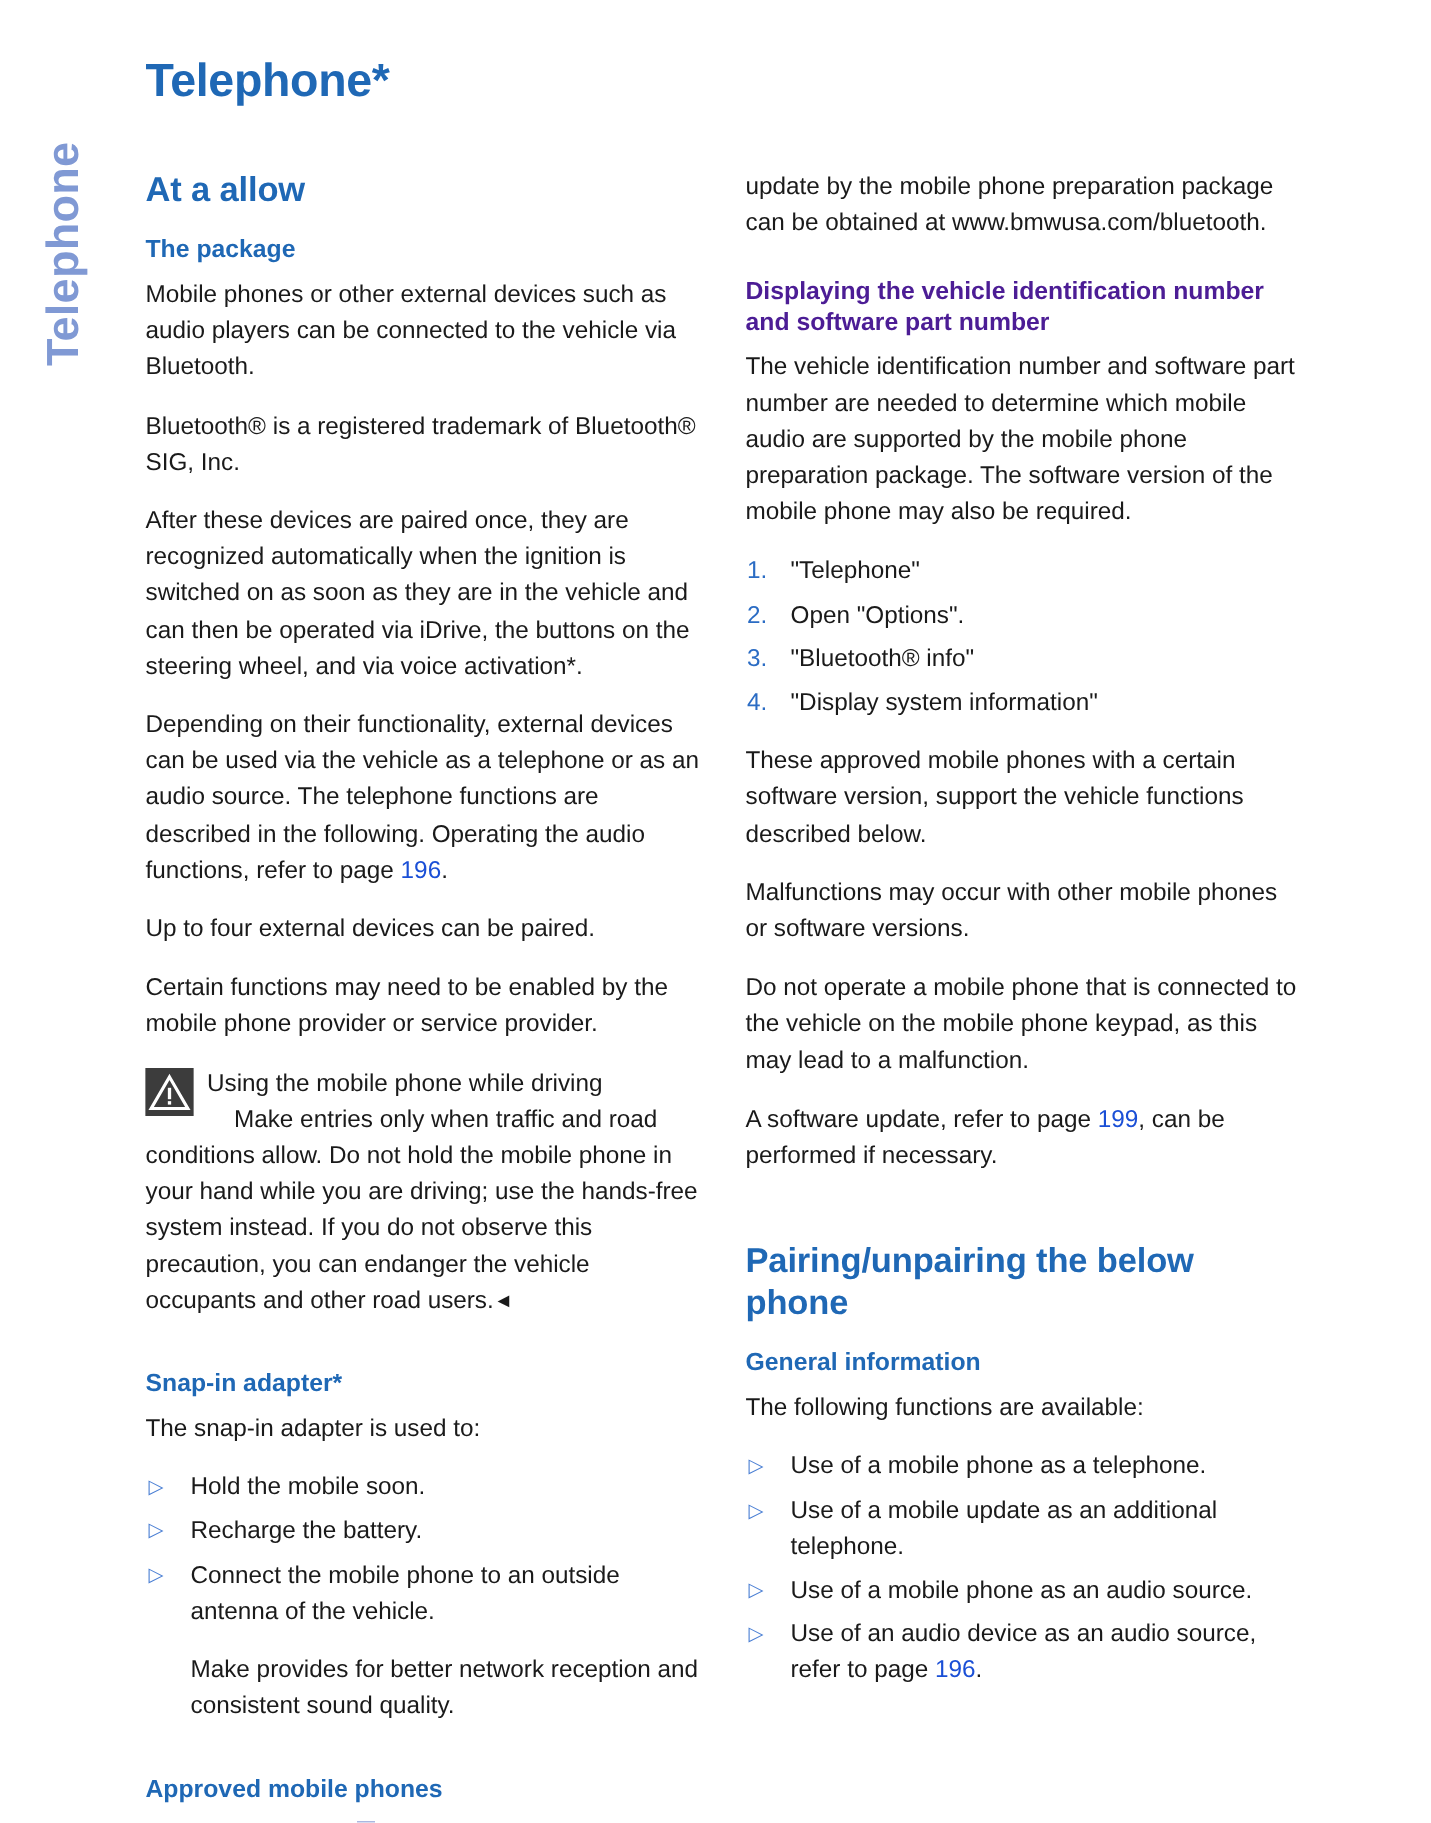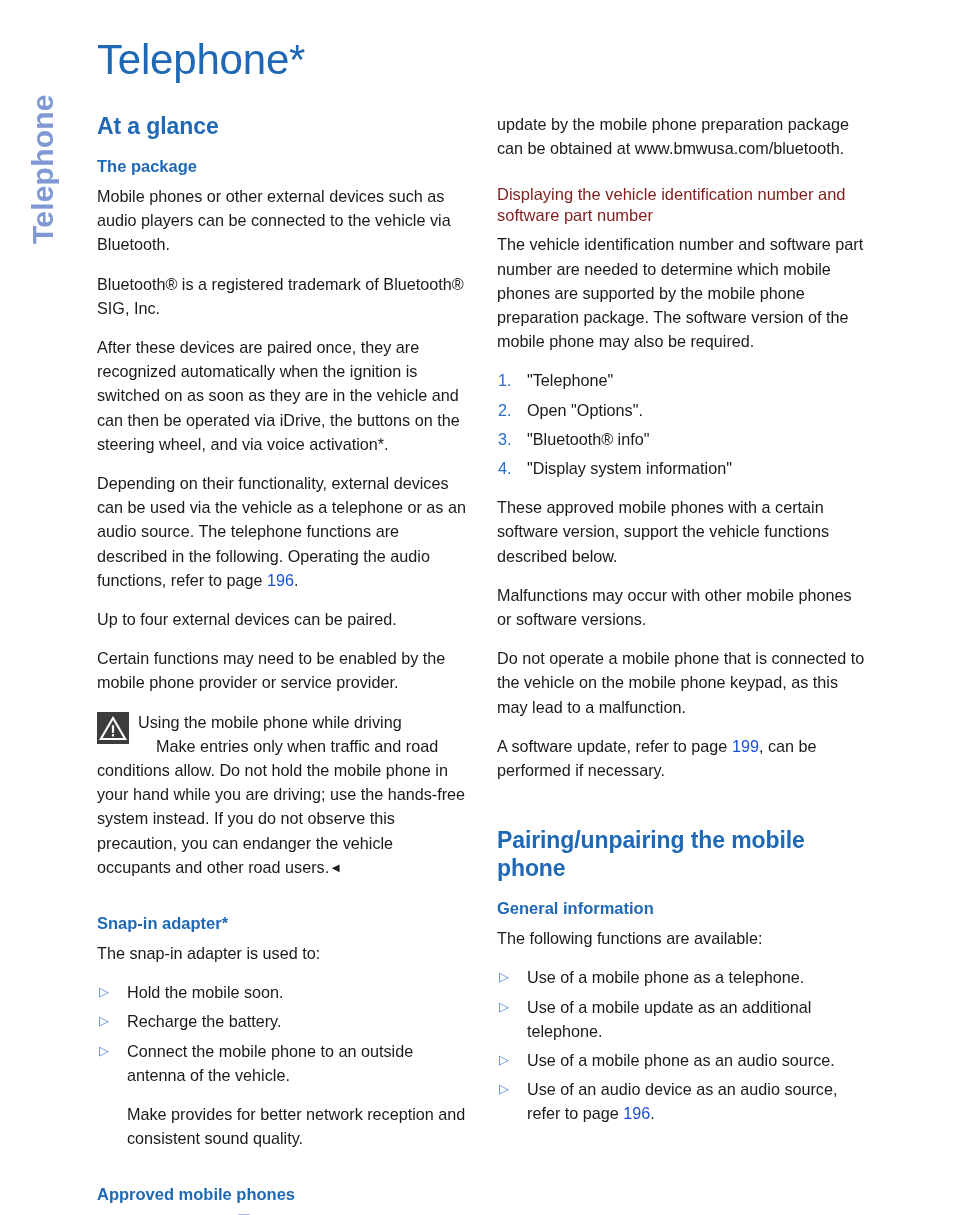--- a/index.html
+++ b/index.html
@@ -37,22 +37,22 @@
     color: #8099d4;
     letter-spacing: 0.2px;
     white-space: nowrap;
   }
 
   
   .page-title {
     position: absolute;
     left: 97px;
     top: 36px;
-    font-size: 42px;
-    font-weight: normal;
+    font-size: 31px;
+    font-weight: bold;
     color: #1f68b5;
     letter-spacing: -0.2px;
   }
 
   
   .columns {
     position: absolute;
     left: 97px;
     top: 112px;
     width: 770px;
@@ -77,22 +77,22 @@
   h3.h-sub {
     margin: 0 0 7px 0;
     font-size: 16.5px;
     font-weight: bold;
     color: #1f68b5;
     line-height: 21px;
   }
   h3.h-sub-light {
     margin: 0 0 6px 0;
     font-size: 16.5px;
-    font-weight: normal;
-    color: #7f1d1d;
+    font-weight: bold;
+    color: #4c1d95;
     line-height: 21px;
   }
 
   
   p.para {
     margin: 0 0 15px 0;
     font-size: 16.2px;
     line-height: 24.2px;
     color: #1a1a1a;
   }
@@ -195,21 +195,21 @@
 <div class="side-tab">
   <div class="side-tab-label">Telephone</div>
 </div>
 
 <div class="page-title">Telephone*</div>
 
 <div class="columns">
 
   <div class="col col-left">
 
-    <h2 class="h-section">At a glance</h2>
+    <h2 class="h-section">At a allow</h2>
 
     <h3 class="h-sub">The package</h3>
 
     <p class="para">Mobile phones or other external devices such as audio players can be connected to the vehicle via Bluetooth.</p>
     <p class="para">Bluetooth® is a registered trademark of Bluetooth® SIG, Inc.</p>
     <p class="para">After these devices are paired once, they are recognized automatically when the ignition is switched on as soon as they are in the vehicle and can then be operated via iDrive, the buttons on the steering wheel, and via voice activation*.</p>
 
     <p class="para"><span>Depending on their functionality, external devices can be used via the vehicle as a telephone or as an audio source. The telephone functions are described in the following. Operating the audio functions, refer to page </span><span class="pg">196</span><span>.</span></p>
 
     <p class="para">Up to four external devices can be paired.</p>
@@ -257,21 +257,21 @@
 
   </div>
 
   <div class="col col-right">
 
     <p class="para">update by the mobile phone preparation package can be obtained at www.bmwusa.com/bluetooth.</p>
 
     <div class="spacer-sm"></div>
 
     <h3 class="h-sub-light">Displaying the vehicle identification number and software part number</h3>
-    <p class="para">The vehicle identification number and software part number are needed to determine which mobile phones are supported by the mobile phone preparation package. The software version of the mobile phone may also be required.</p>
+    <p class="para">The vehicle identification number and software part number are needed to determine which mobile audio are supported by the mobile phone preparation package. The software version of the mobile phone may also be required.</p>
 
     <ol class="steps">
       <li>
         <span class="marker">1.</span>
         <span>"Telephone"</span>
       </li>
       <li>
         <span class="marker">2.</span>
         <span>Open "Options".</span>
       </li>
@@ -286,21 +286,21 @@
     </ol>
 
     <p class="para">These approved mobile phones with a certain software version, support the vehicle functions described below.</p>
     <p class="para">Malfunctions may occur with other mobile phones or software versions.</p>
     <p class="para">Do not operate a mobile phone that is connected to the vehicle on the mobile phone keypad, as this may lead to a malfunction.</p>
 
     <p class="para"><span>A software update, refer to page </span><span class="pg">199</span><span>, can be performed if necessary.</span></p>
 
     <div class="spacer-lg"></div>
 
-    <h2 class="h-section">Pairing/unpairing the mobile phone</h2>
+    <h2 class="h-section">Pairing/unpairing the below phone</h2>
 
     <h3 class="h-sub">General information</h3>
     <p class="para">The following functions are available:</p>
 
     <ul class="bullets">
       <li>
         <span class="marker">▷</span>
         <span>Use of a mobile phone as a telephone.</span>
       </li>
       <li>

